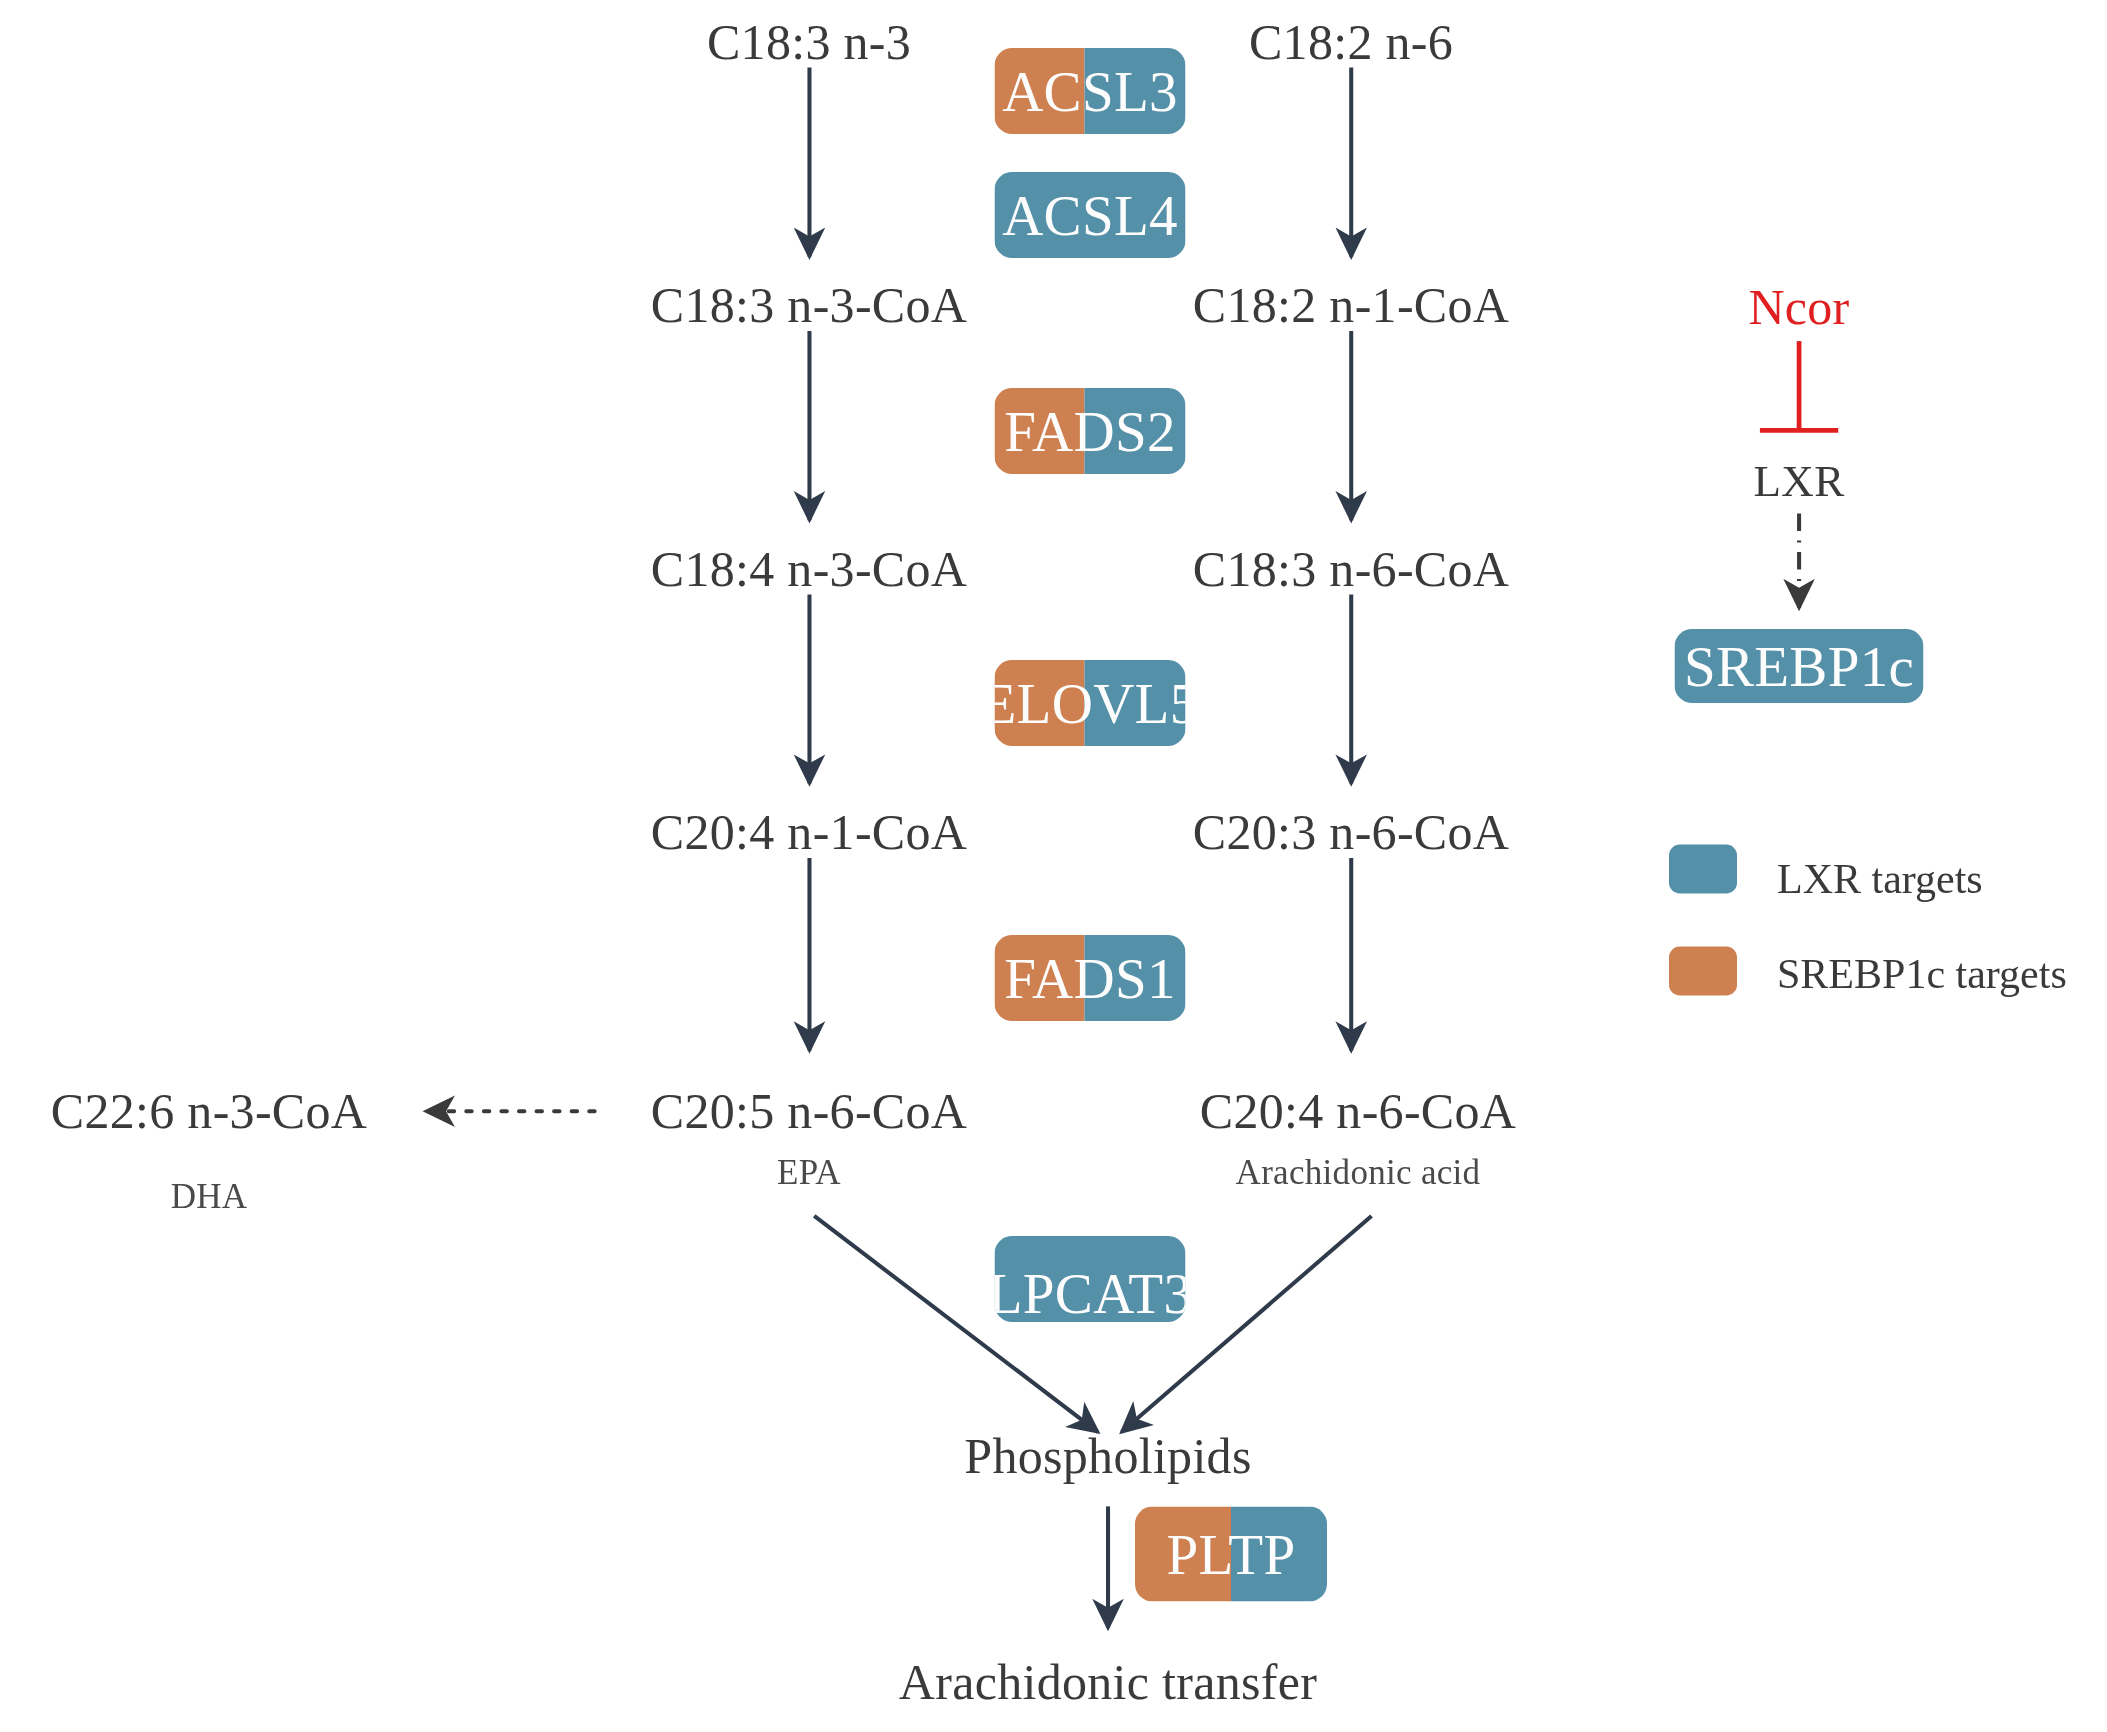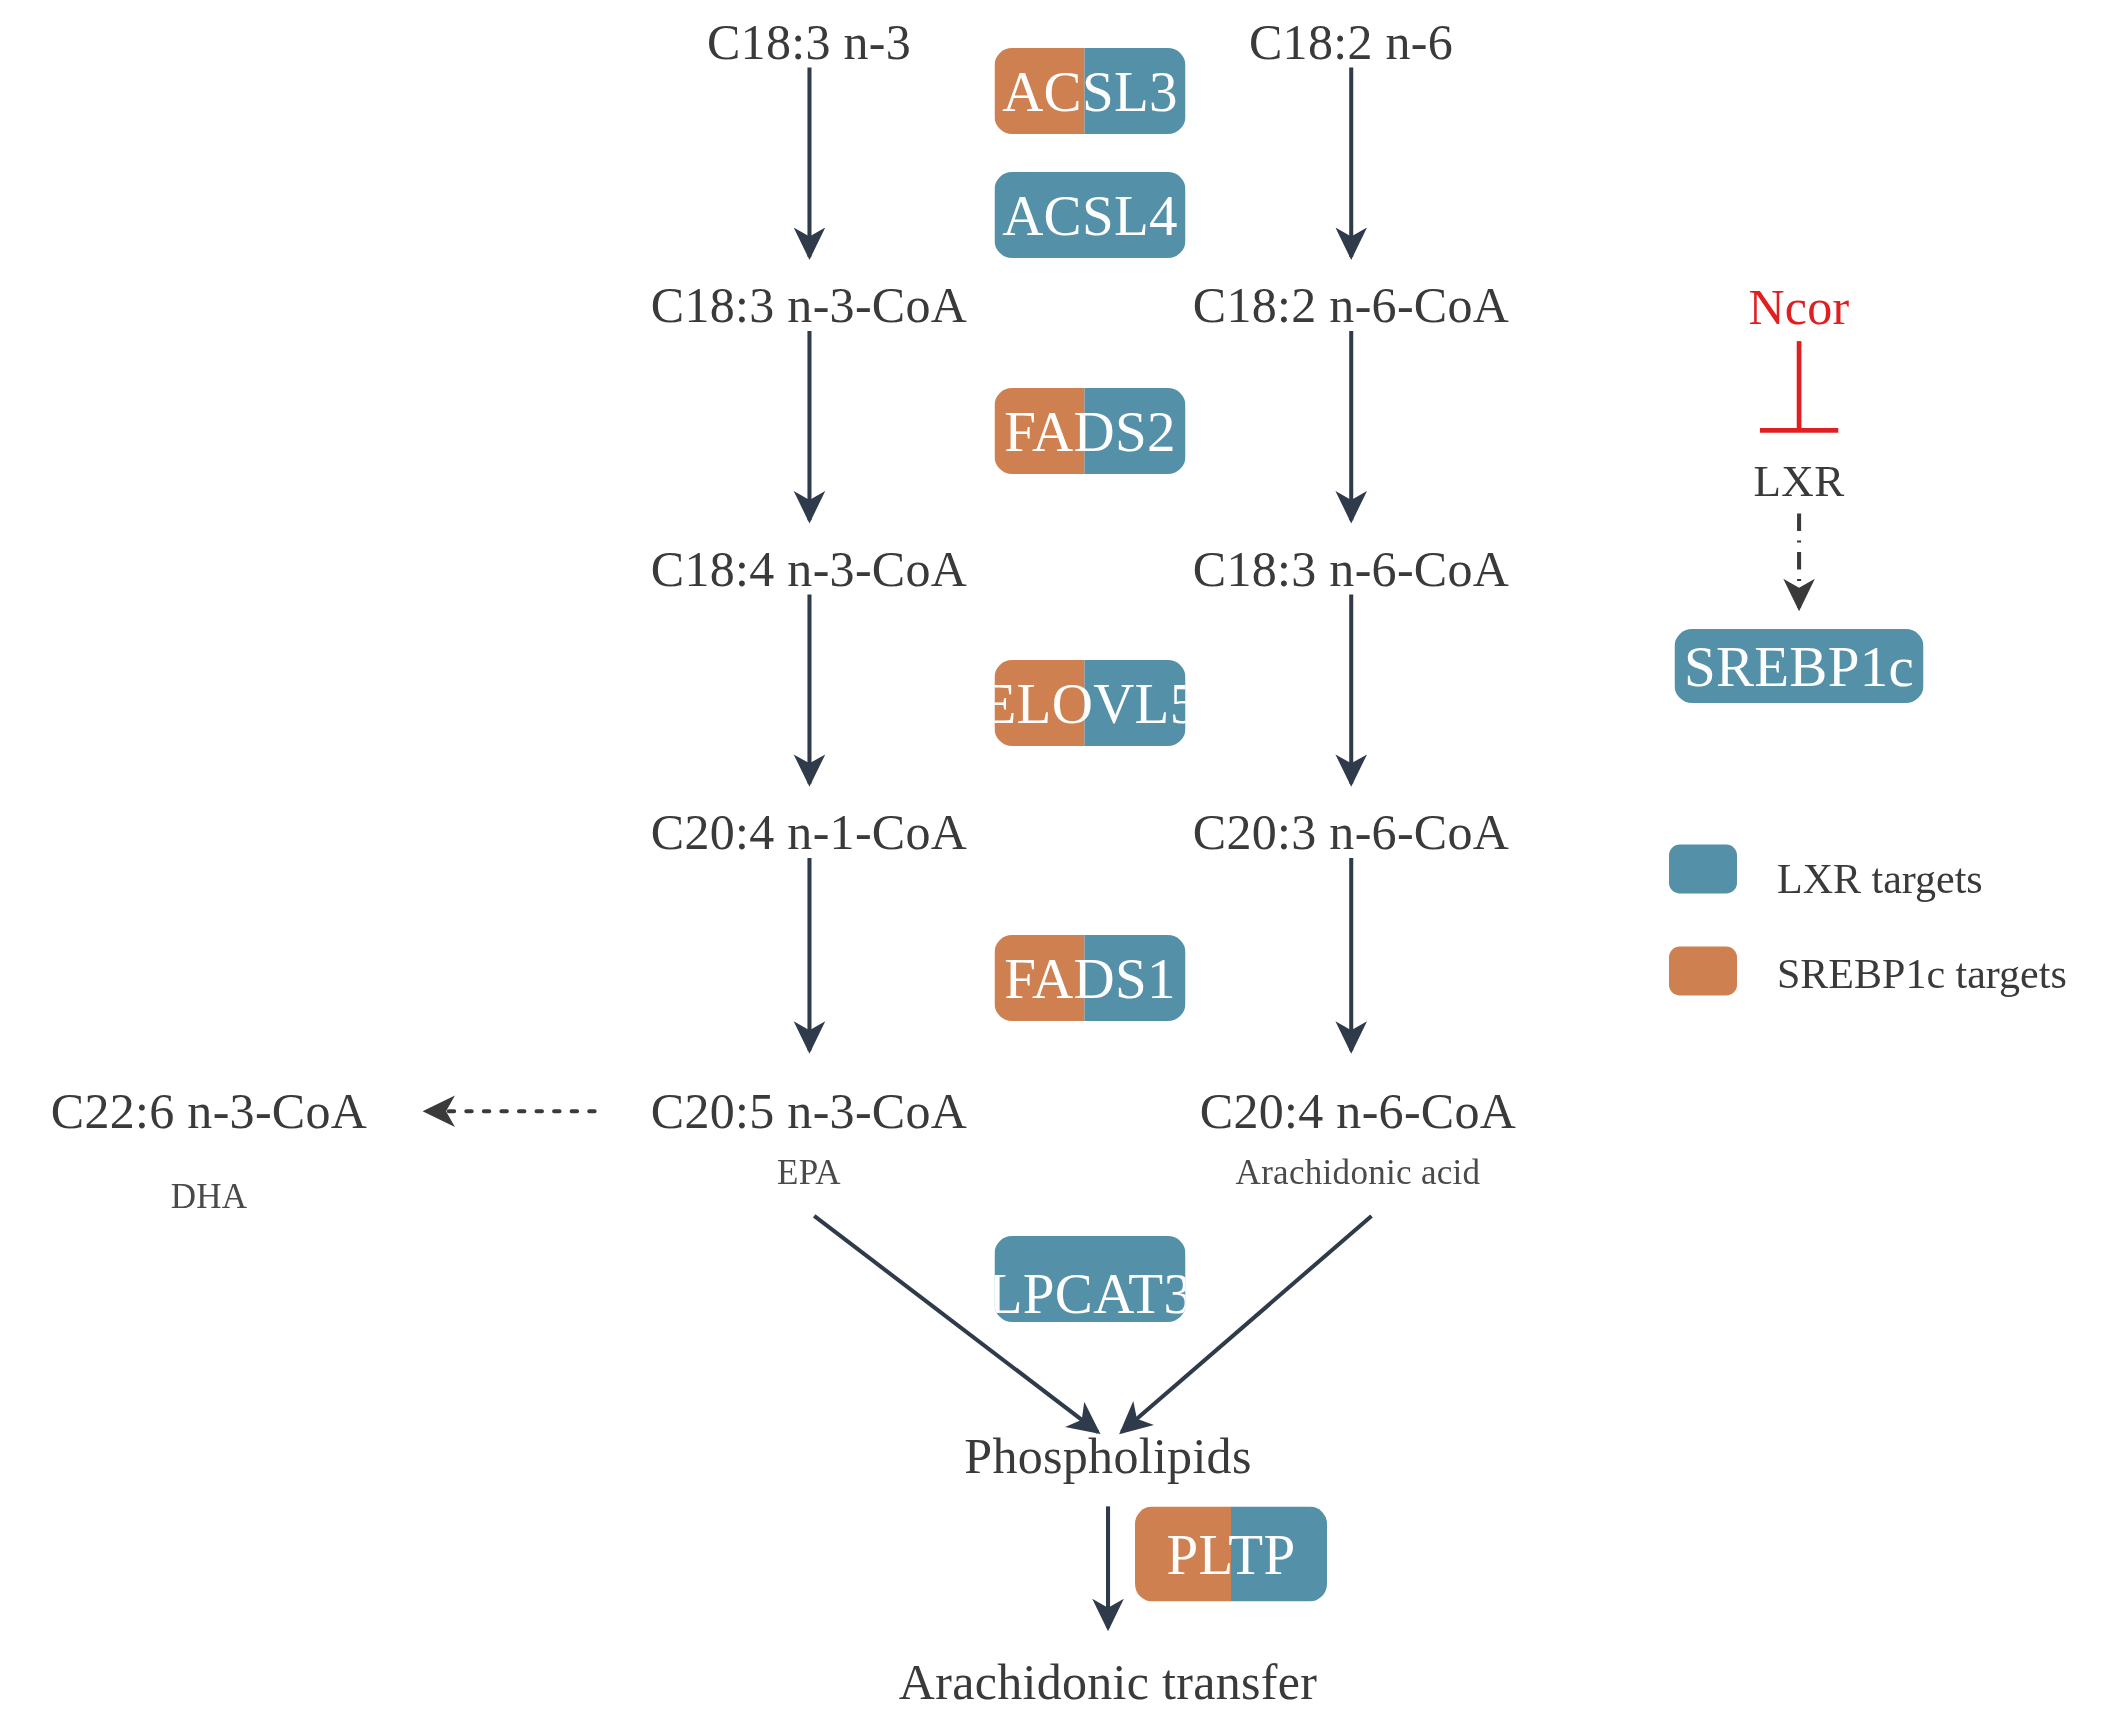--- a/index.html
+++ b/index.html
@@ -145,27 +145,27 @@
   </svg>
 
   <div class="node" style="left:809px; top:42px;">C18:3 n-3</div>
 
   <div class="node" style="left:809px; top:305px;">C18:3 n-3-CoA</div>
 
   <div class="node" style="left:809px; top:569px;">C18:4 n-3-CoA</div>
 
   <div class="node" style="left:809px; top:832px;">C20:4 n-1-CoA</div>
 
-  <div class="node" style="left:809px; top:1111px;">C20:5 n-3-CoA</div>
+  <div class="node" style="left:809px; top:1111px;">C20:5 n-6-CoA</div>
 
   <div class="node sub" style="left:809px; top:1172px;">EPA</div>
 
   <div class="node" style="left:1351px; top:42px;">C18:2 n-6</div>
 
-  <div class="node" style="left:1351px; top:305px;">C18:2 n-6-CoA</div>
+  <div class="node" style="left:1351px; top:305px;">C18:2 n-1-CoA</div>
 
   <div class="node" style="left:1351px; top:569px;">C18:3 n-6-CoA</div>
 
   <div class="node" style="left:1351px; top:832px;">C20:3 n-6-CoA</div>
 
   <div class="node" style="left:1358px; top:1111px;">C20:4 n-6-CoA</div>
 
   <div class="node sub" style="left:1358px; top:1172px;">Arachidonic acid</div>
 
   <div class="node" style="left:209px; top:1111px;">C22:6 n-3-CoA</div>

